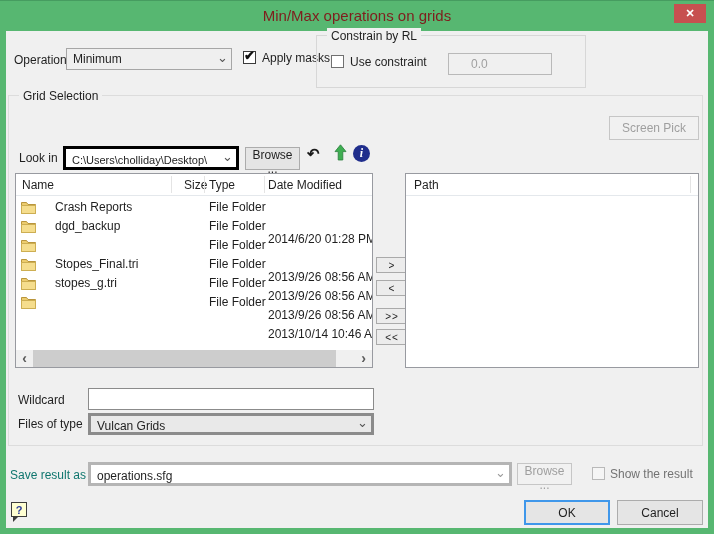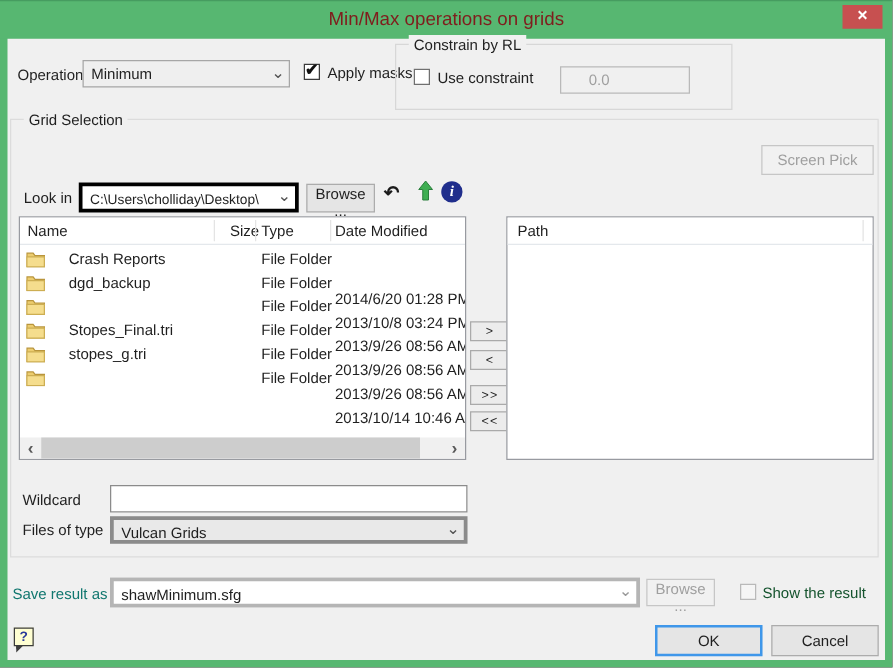--- a/index.html
+++ b/index.html
@@ -152,21 +152,20 @@
           <span class="ftype">File Folder</span>
           <span class="fdate">2014/6/20 01:28 PM</span>
         </div>
         <div class="frow" style="top:43px;">
           <span class="fico"><svg width="15" height="13" viewBox="0 0 15 13">
                 <path d="M0.5 1.5 h5 l1.5 2 h7.5 v9 h-14 z" fill="#eccc6e" stroke="#b9953c" stroke-width="1"></path>
                 <path d="M0.5 4.5 h14 v8 h-14 z" fill="#f5dd8d" stroke="#cdae52" stroke-width="1"></path>
               </svg></span>
           <span class="fname">dgd_backup</span>
           <span class="ftype">File Folder</span>
-          <span class="fdate">2013/10/8 03:24 PM</span>
         </div>
         <div class="frow" style="top:62px;">
           <span class="fico"><svg width="15" height="13" viewBox="0 0 15 13">
                 <path d="M0.5 1.5 h5 l1.5 2 h7.5 v9 h-14 z" fill="#eccc6e" stroke="#b9953c" stroke-width="1"></path>
                 <path d="M0.5 4.5 h14 v8 h-14 z" fill="#f5dd8d" stroke="#cdae52" stroke-width="1"></path>
               </svg></span>
           <span class="ftype">File Folder</span>
           <span class="fdate">2013/9/26 08:56 AM</span>
         </div>
         <div class="frow" style="top:81px;">
@@ -219,24 +218,24 @@
     <span class="lbl" style="left:12px; top:361px;">Wildcard</span>
     <input class="txtinput" style="left: 82px; top: 357px; width: 286px; height: 22px;" value="">
     <span class="lbl" style="left:12px; top:385px;">Files of type</span>
     <div class="combo ft-select">
       <span class="val">Vulcan Grids</span>
       <span class="chev">⌄</span>
     </div>
 
     <span class="lbl" style="left:4px; top:436px; color:#0f766e;">Save result as</span>
     <div class="combo save-combo">
-      <span class="val">shawMinimum.sfg</span>
+      <span class="val">operations.sfg</span>
       <span class="chev" style="color:#9a9a9a;">⌄</span>
     </div>
     <button class="btn disabled" style="left:511px; top:432px; width:55px; height:22px;">Browse ...</button>
     <span class="cb disabled" style="left:586px; top:436px;"></span>
-    <span class="lbl" style="left:604px; top:435px; color:#14532d;">Show the result</span>
+    <span class="lbl" style="left:604px; top:435px; color:#737373;">Show the result</span>
 
     <span class="help">?</span>
     <button class="btn okbtn" style="left:518px; top:469px; width:86px; height:25px;">OK</button>
     <button class="btn" style="left:611px; top:469px; width:86px; height:25px;">Cancel</button>
   </div>
 </div>
 
 </body></html>

